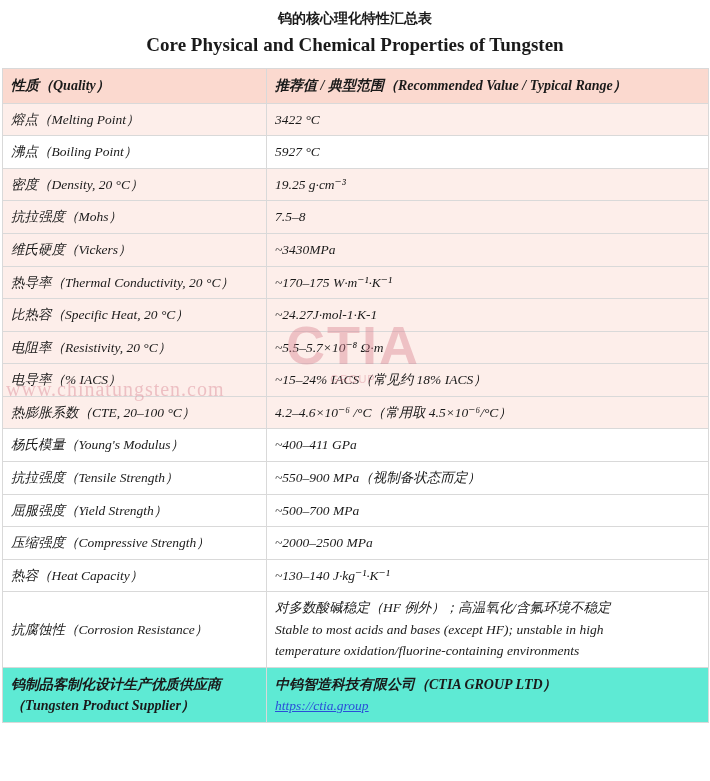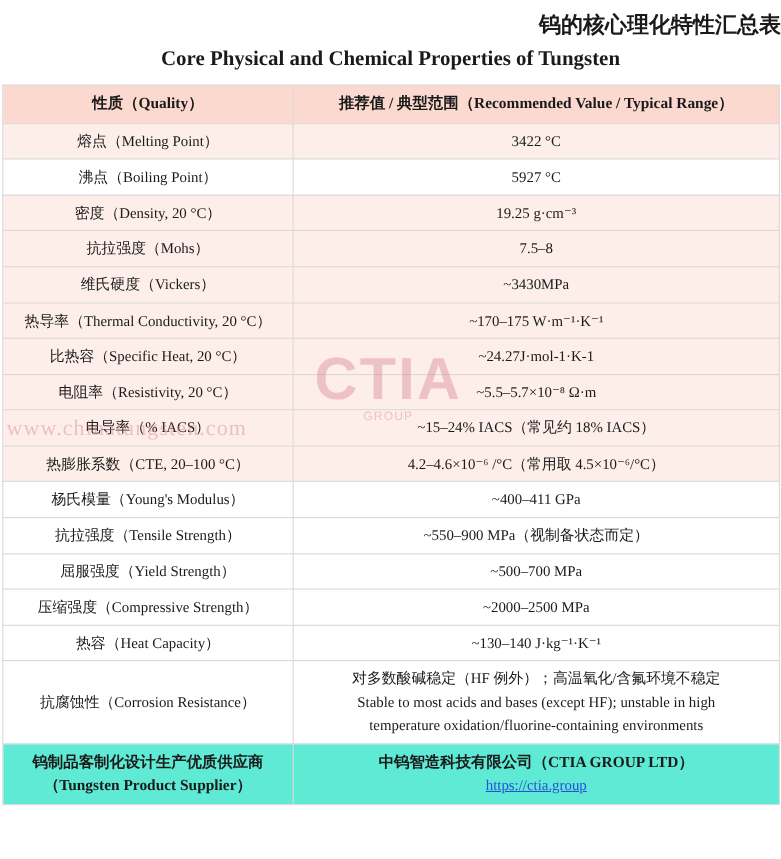--- a/index.html
+++ b/index.html
@@ -59,22 +59,22 @@
     width: 700px;
     font-family: "Liberation Serif", serif;
     font-size: 20px;
     letter-spacing: 1px;
     color: rgba(214, 126, 140, 0.42);
     white-space: nowrap;
   }
 
   
   .title-zh {
-    text-align: right;
-    font-size: 20px;
+    text-align: center;
+    font-size: 14px;
     font-weight: bold;
     padding-top: 8px;
     line-height: 1.5;
     font-family: "Liberation Serif", "DejaVu Serif", serif;
   }
   .title-en {
     text-align: center;
     font-size: 19px;
     font-weight: bold;
     padding-top: 2px;
@@ -89,21 +89,22 @@
     table-layout: fixed;
     position: relative;
     z-index: 2;
   }
   table.props td, table.props th {
     border: 1px solid #d9d9d9;
     padding: 6px 8px;
     font-size: 13.5px;
     vertical-align: middle;
     line-height: 1.45;
-    text-align: center;
+    text-align: left;
+    font-style: italic;
   }
   col.c1 { width: 264px; }
   col.c2 { width: 442px; }
 
   tr.header-row td {
     background: #fbd9cf;
     font-weight: bold;
     font-size: 14px;
     padding-top: 7px;
     padding-bottom: 7px;

